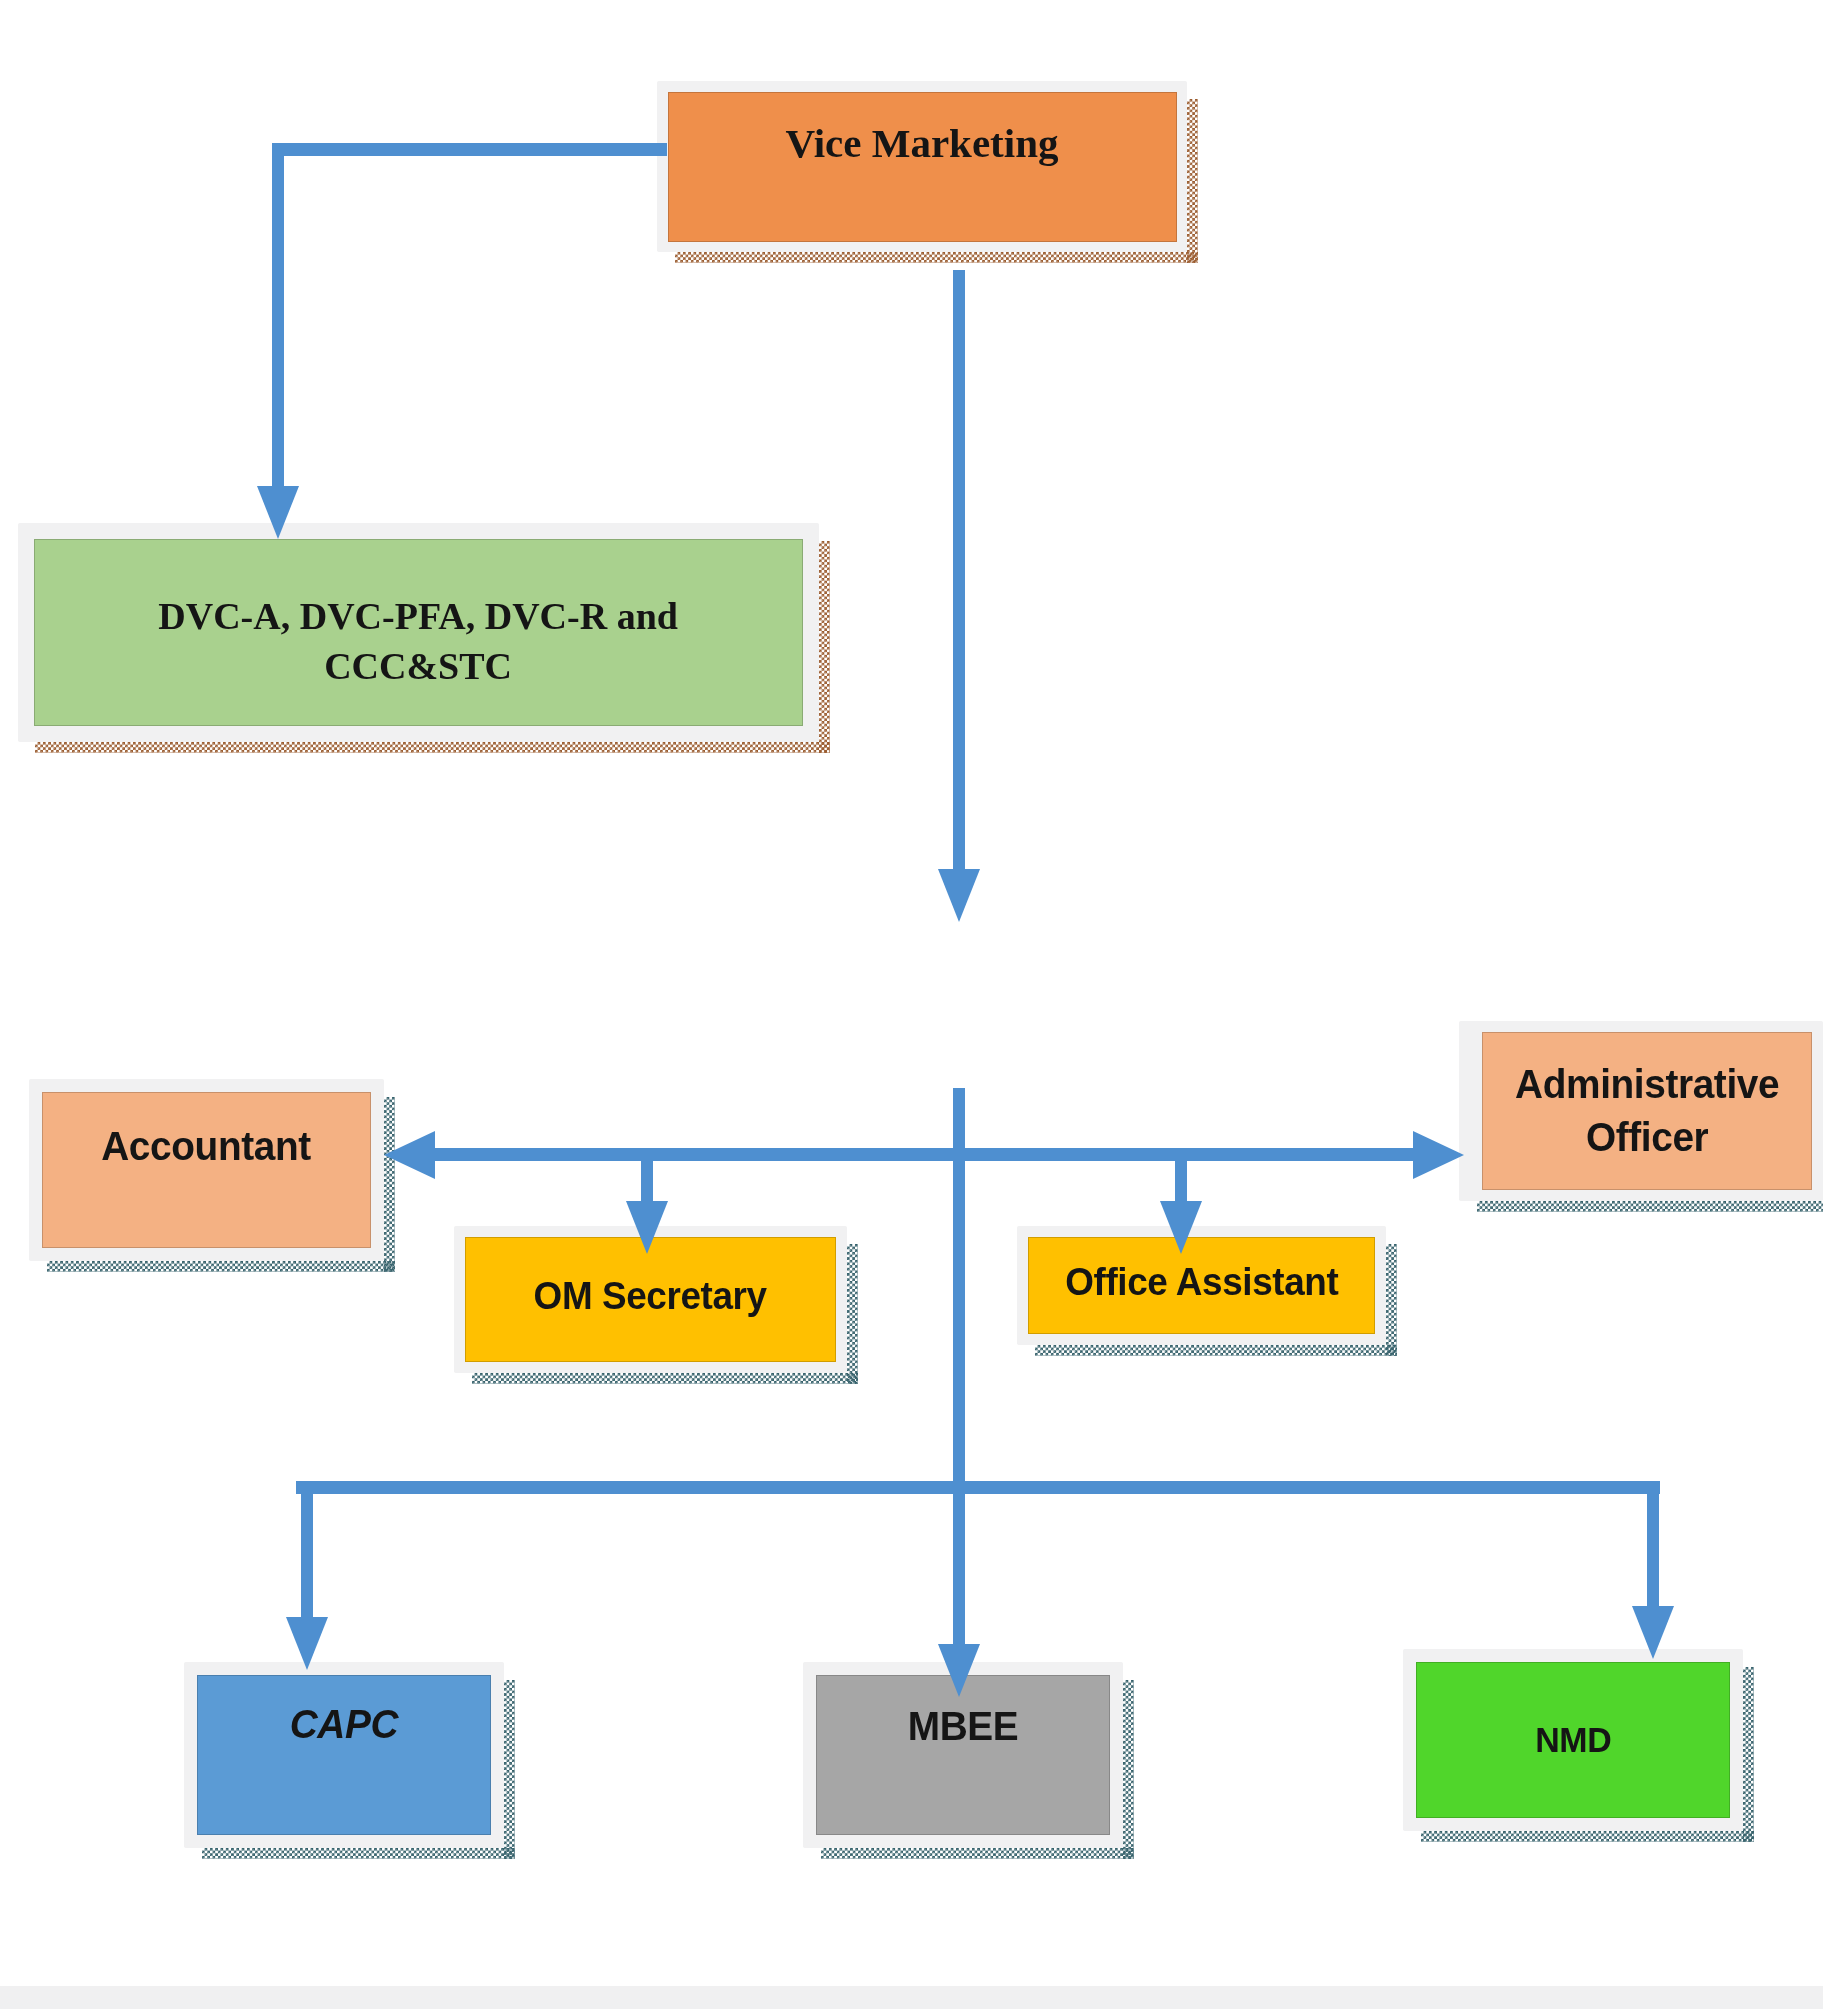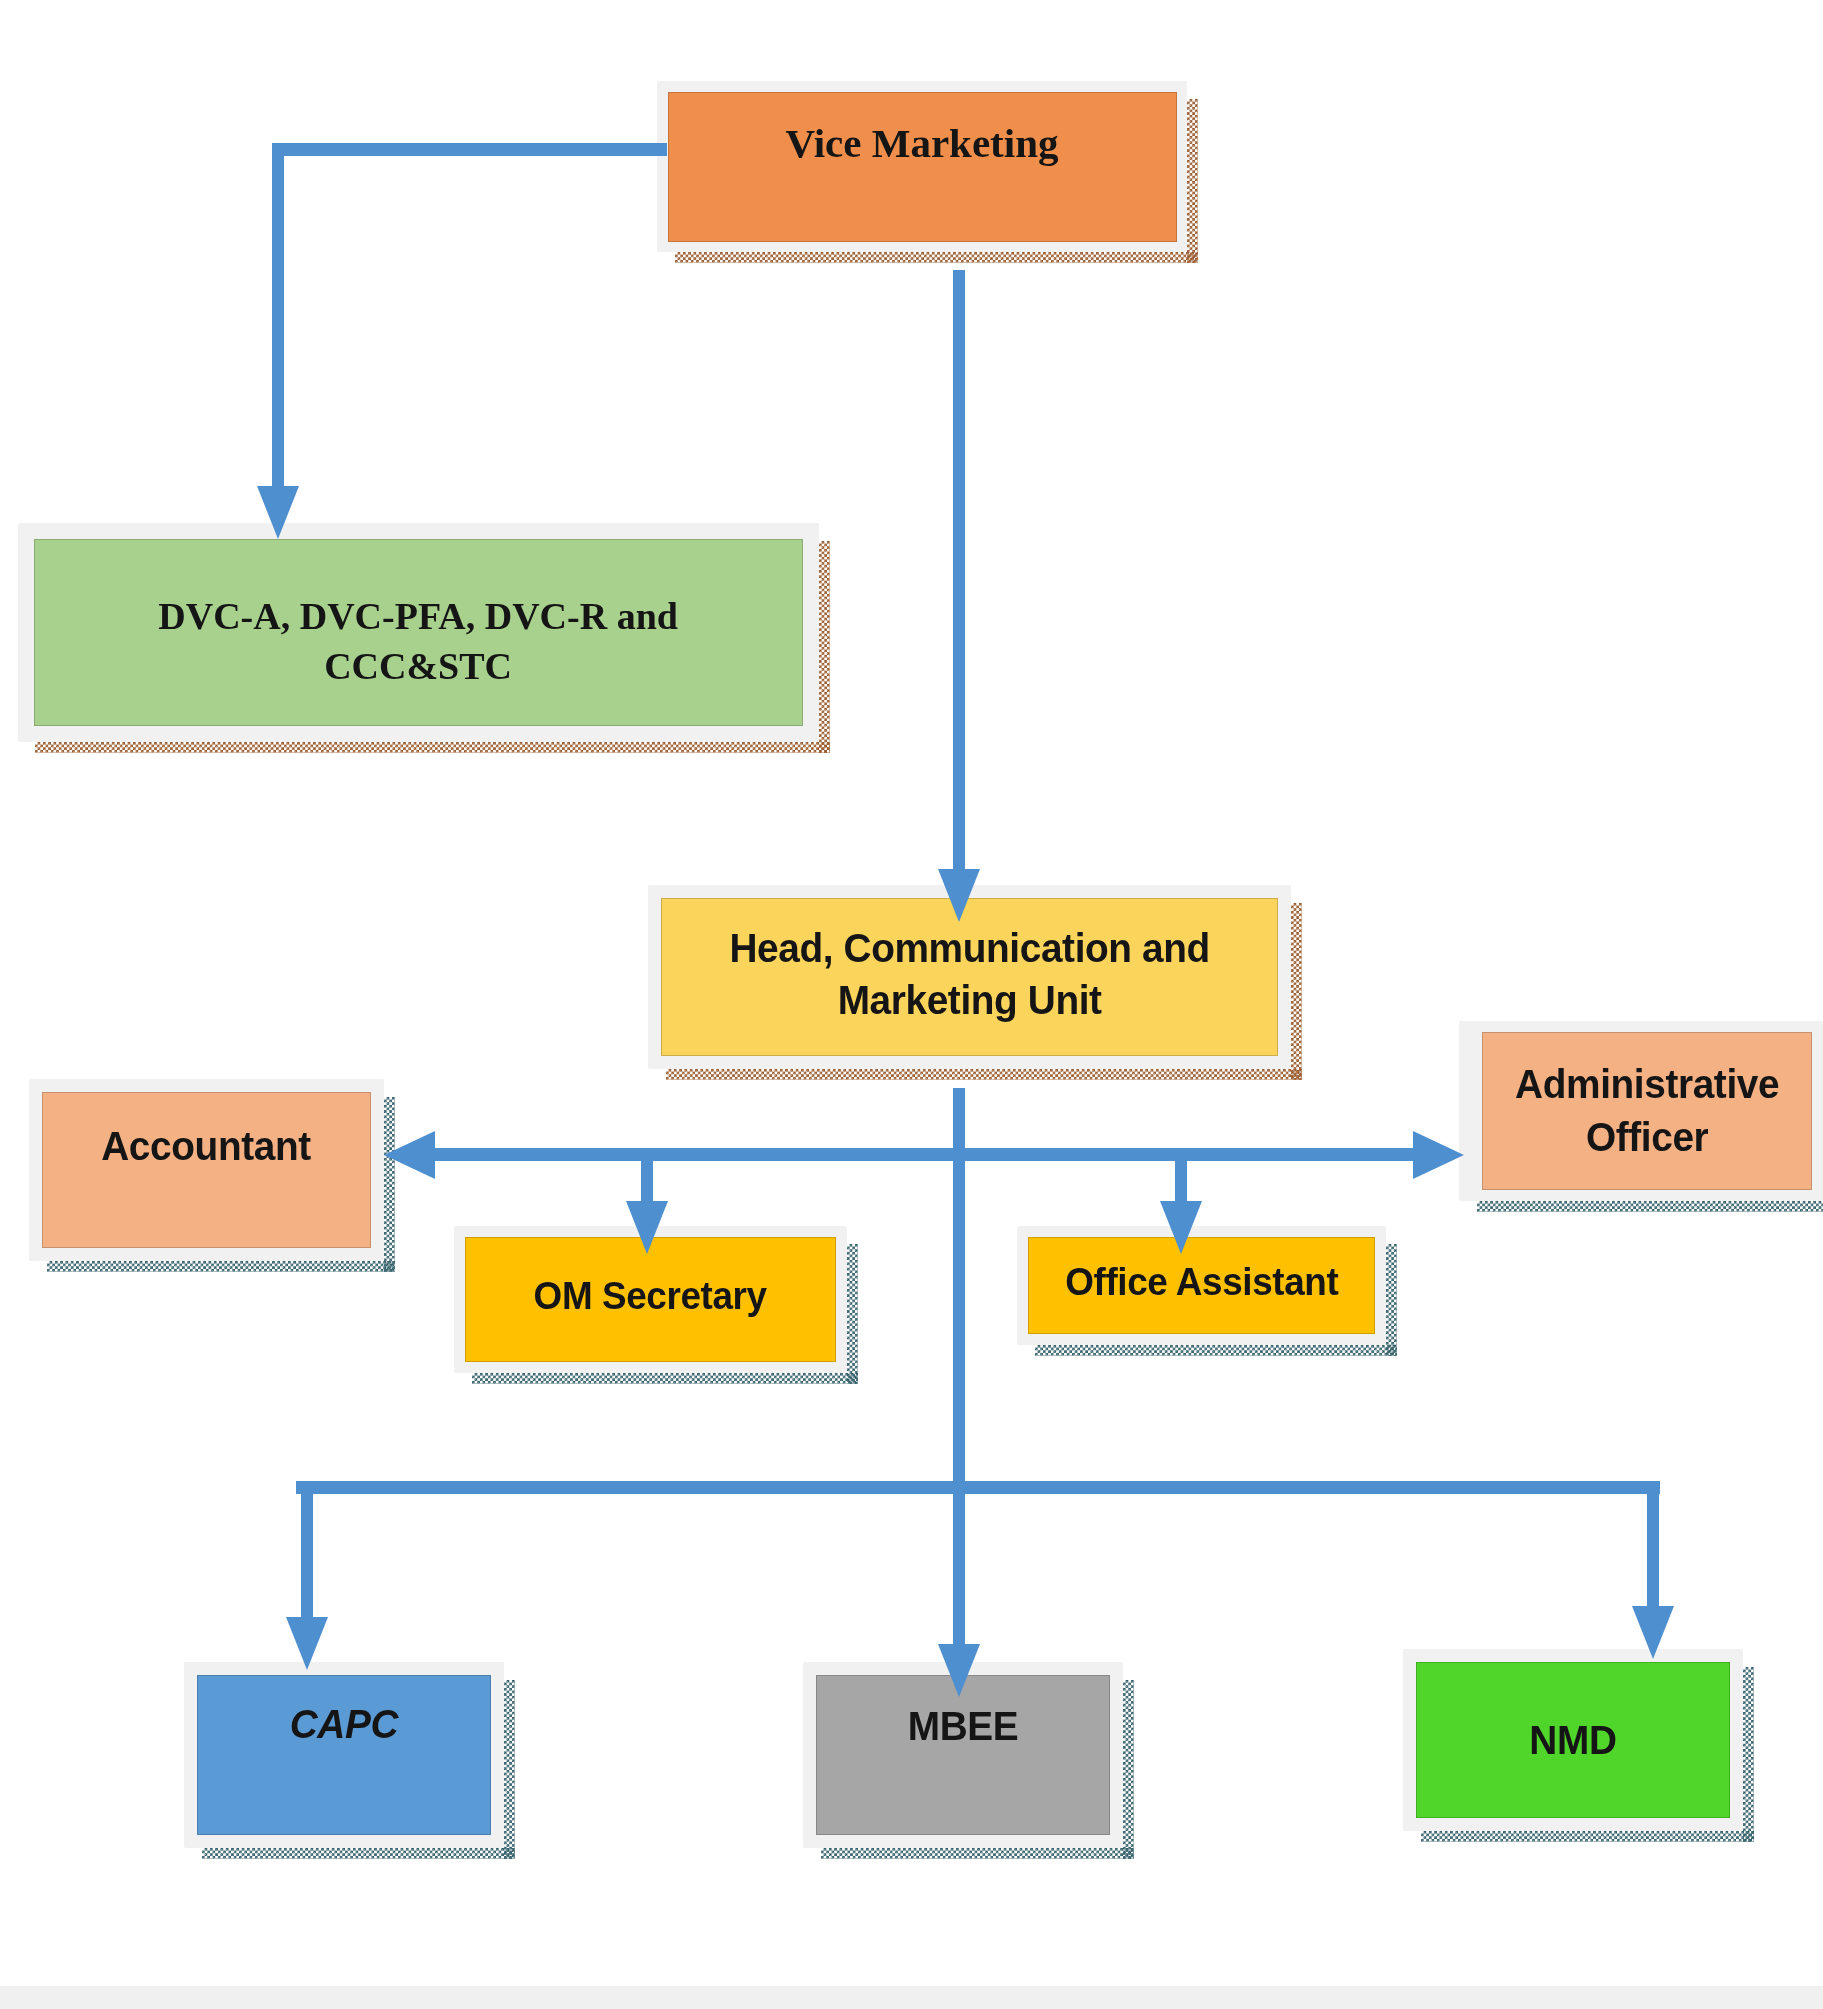--- a/index.html
+++ b/index.html
@@ -50,21 +50,21 @@
   #n-admin .fill{inset:11.4px;font-size:40px;margin-left:12px;}
   #n-om        {left:454px; top:1226px;width:393px;height:147px;}
   #n-om .fill  {inset:11.4px;padding-bottom:7px;font-size:38px;}
   #n-oa        {left:1017px;top:1226px;width:369px;height:119px;}
   #n-oa .fill  {inset:11.4px;padding-bottom:7px;font-size:38px;}
   #n-capc      {left:184px; top:1662px;width:320px;height:186px;font-style:italic;}
   #n-capc .fill{inset:13px;padding-bottom:61px;font-size:40px;}
   #n-mbee      {left:803px; top:1662px;width:320px;height:186px;}
   #n-mbee .fill{inset:13px;padding-bottom:57px;font-size:40px;}
   #n-nmd       {left:1403px;top:1649px;width:340px;height:182px;}
-  #n-nmd .fill {inset:13px;font-size:40px;}
+  #n-nmd .fill {inset:13px;font-size:35px;}
   
   #s-vc-left-h  {left:272px; top:143px; width:395px; height:13px;}
   #s-vc-left-v  {left:272px; top:143px; width:12.3px;  height:347px;}
   #a-dvc        {left:257px; top:486px;}
   #s-vc-down    {left:953px;top:270px; width:12.3px;  height:602px;}
   #a-head       {left:938px;top:869px;}
   #s-main-down  {left:953px;top:1088px;width:12.3px;  height:560px;}
   #a-mbee       {left:938px;top:1644px;}
   #s-h1         {left:435px; top:1148px;width:980px;height:13px;}
   #a-acct       {left:384px; top:1131px;}
@@ -120,30 +120,20 @@
     <div class="sh sh-r"></div>
     <div class="sh sh-b"></div>
     <div class="frame">
       <div class="fill" style="background: rgb(169, 209, 142);">
         <span class="lbl">DVC-A, DVC-PFA, DVC-R and
 CCC&amp;STC</span>
       </div>
     </div>
   </div>
 
-  <div class="node" id="n-head" style="--sc: #9A5B2E;">
-    <div class="sh sh-r"></div>
-    <div class="sh sh-b"></div>
-    <div class="frame">
-      <div class="fill" style="background: rgb(251, 212, 92);">
-        <span class="lbl">Head, Communication and
-Marketing Unit</span>
-      </div>
-    </div>
-  </div>
 
   <div class="node" id="n-acct" style="--sc: #35616B;">
     <div class="sh sh-r"></div>
     <div class="sh sh-b"></div>
     <div class="frame">
       <div class="fill" style="background: rgb(244, 177, 131);">
         <span class="lbl">Accountant</span>
       </div>
     </div>
   </div>

